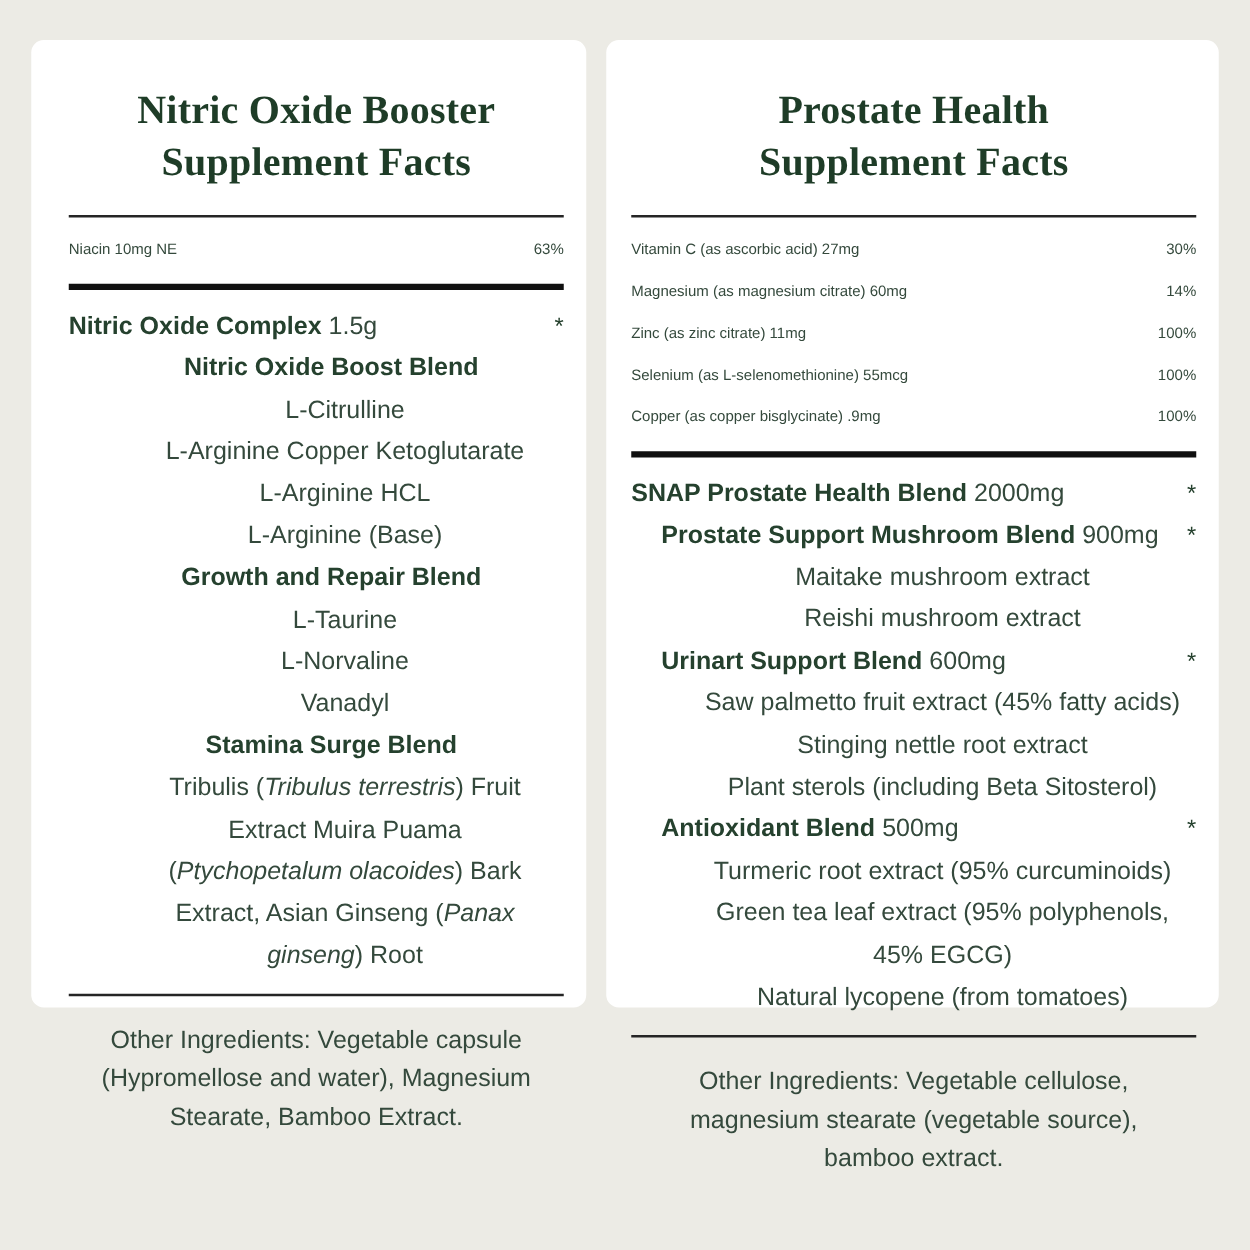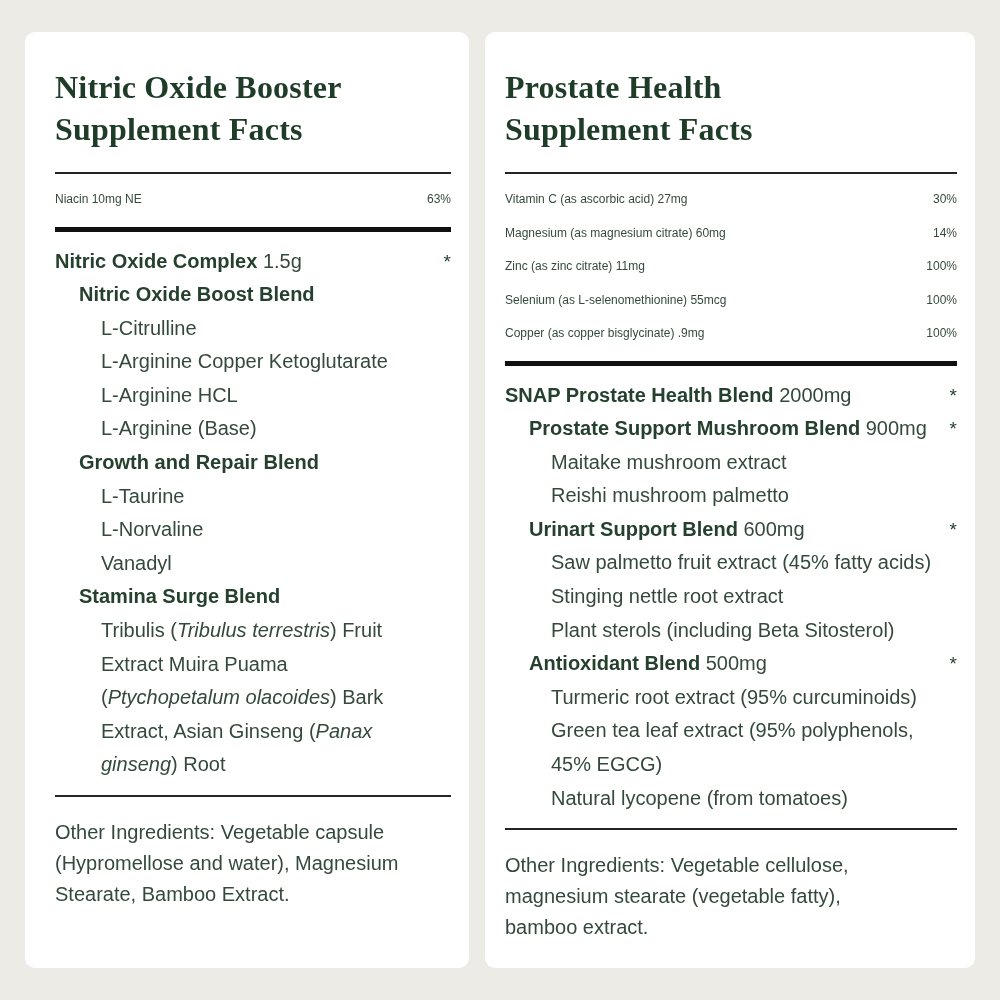--- a/index.html
+++ b/index.html
@@ -19,23 +19,24 @@
     color: var(--text);
   }
   .canvas {
     position: relative;
     width: 1000px;
     height: 1000px;
   }
   .card {
     position: absolute;
     top: 32px;
-    height: 936px;
+    height: 774px;
     background: var(--card);
     border-radius: 10px;
+    text-align: center;
   }
   .card-left  { left: 25px;  width: 444px; padding: 34px 18px 0 30px; }
   .card-right { left: 485px; width: 490px; padding: 34px 18px 8px 20px; }
 
   .title {
     font-family: "Liberation Serif", "DejaVu Serif", serif;
     font-weight: 700;
     font-size: 32px;
     line-height: 42px;
     color: var(--title);
@@ -183,21 +184,21 @@
       <div class="line lvl0 header-line">
         <span><span class="bold-name">SNAP Prostate Health Blend</span><span class="amt">2000mg</span></span>
         <span class="star">*</span>
       </div>
 
       <div class="line lvl1 header-line">
         <span><span class="bold-name">Prostate Support Mushroom Blend</span><span class="amt">900mg</span></span>
         <span class="star">*</span>
       </div>
       <div class="line lvl2">Maitake mushroom extract</div>
-      <div class="line lvl2">Reishi mushroom palmetto</div>
+      <div class="line lvl2">Reishi mushroom extract</div>
 
       <div class="line lvl1 header-line">
         <span><span class="bold-name">Urinart Support Blend</span><span class="amt">600mg</span></span>
         <span class="star">*</span>
       </div>
       <div class="line lvl2">Saw palmetto fruit extract (45% fatty acids)</div>
       <div class="line lvl2">Stinging nettle root extract</div>
       <div class="line lvl2">Plant sterols (including Beta Sitosterol)</div>
 
       <div class="line lvl1 header-line">
@@ -207,18 +208,18 @@
       <div class="line lvl2">Turmeric root extract (95% curcuminoids)</div>
       <div class="line lvl2">Green tea leaf extract (95% polyphenols,</div>
       <div class="line lvl2">45% EGCG)</div>
       <div class="line lvl2">Natural lycopene (from tomatoes)</div>
     </div>
 
     <div class="rule-thin other-rule"></div>
 
     <p class="other">
       <span class="other-line">Other Ingredients: Vegetable cellulose,</span>
-      <span class="other-line">magnesium stearate (vegetable fatty),</span>
+      <span class="other-line">magnesium stearate (vegetable source),</span>
       <span class="other-line">bamboo extract.</span>
     </p>
   </section>
 
 </div>
 
 </body></html>

